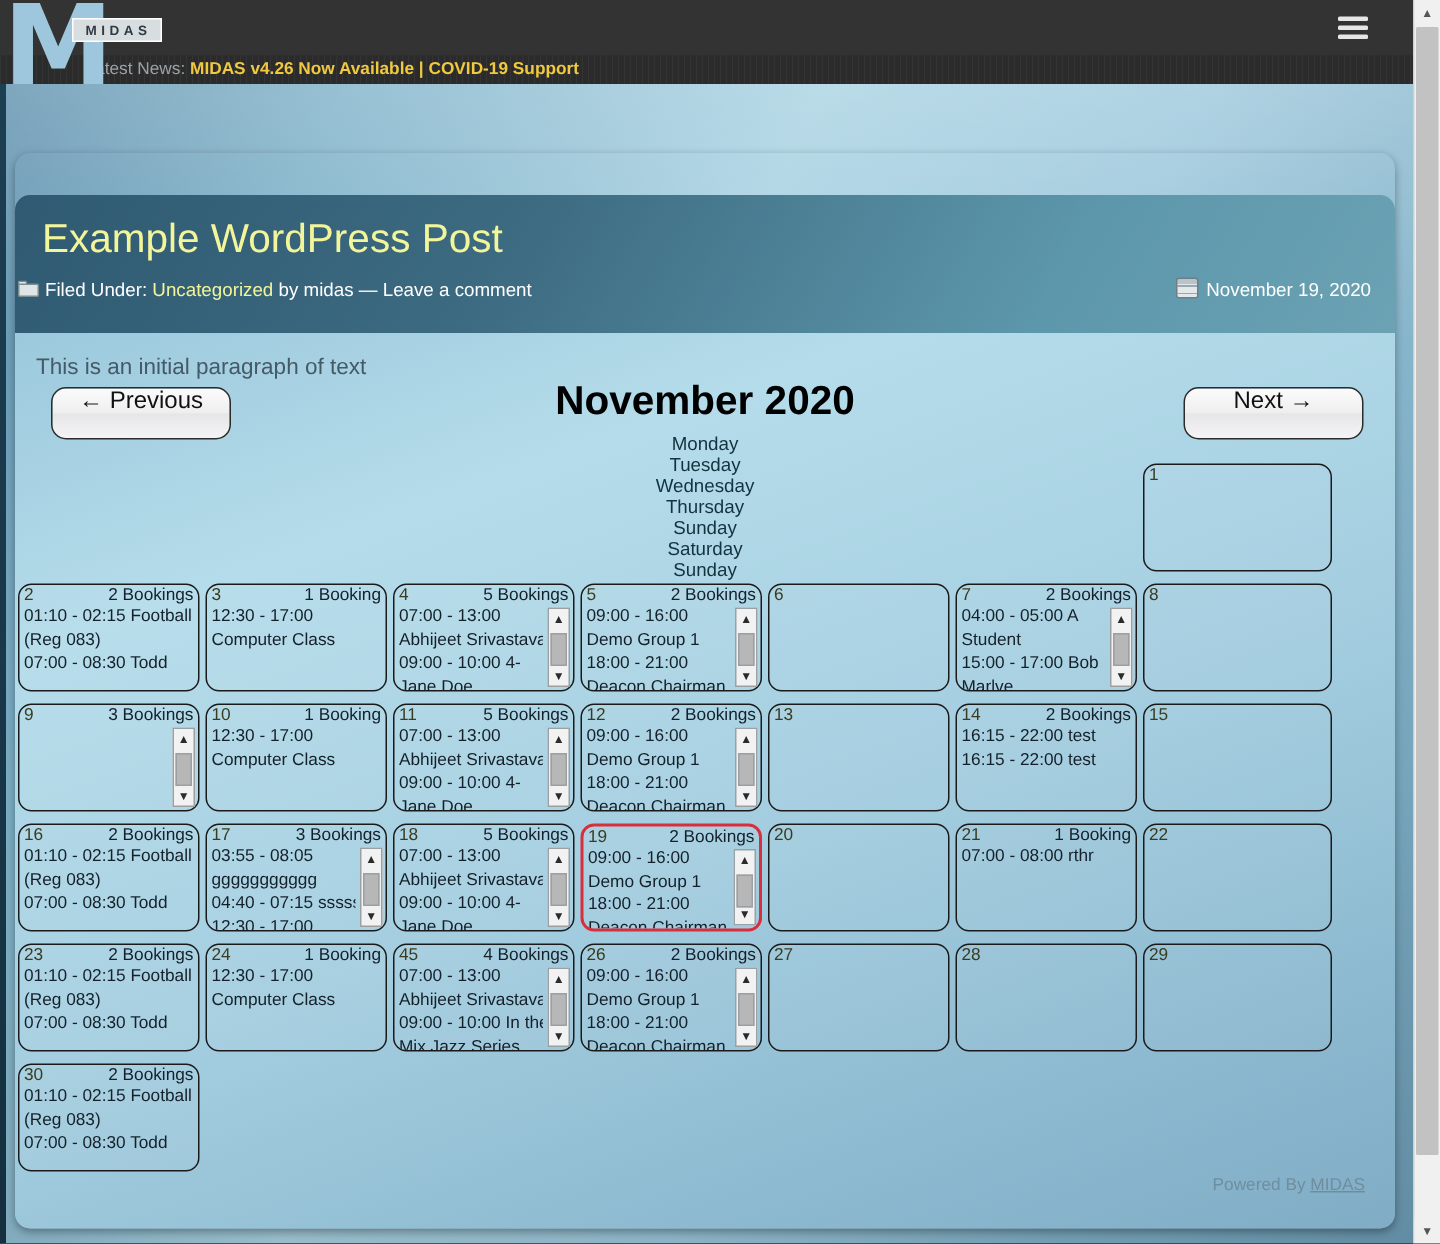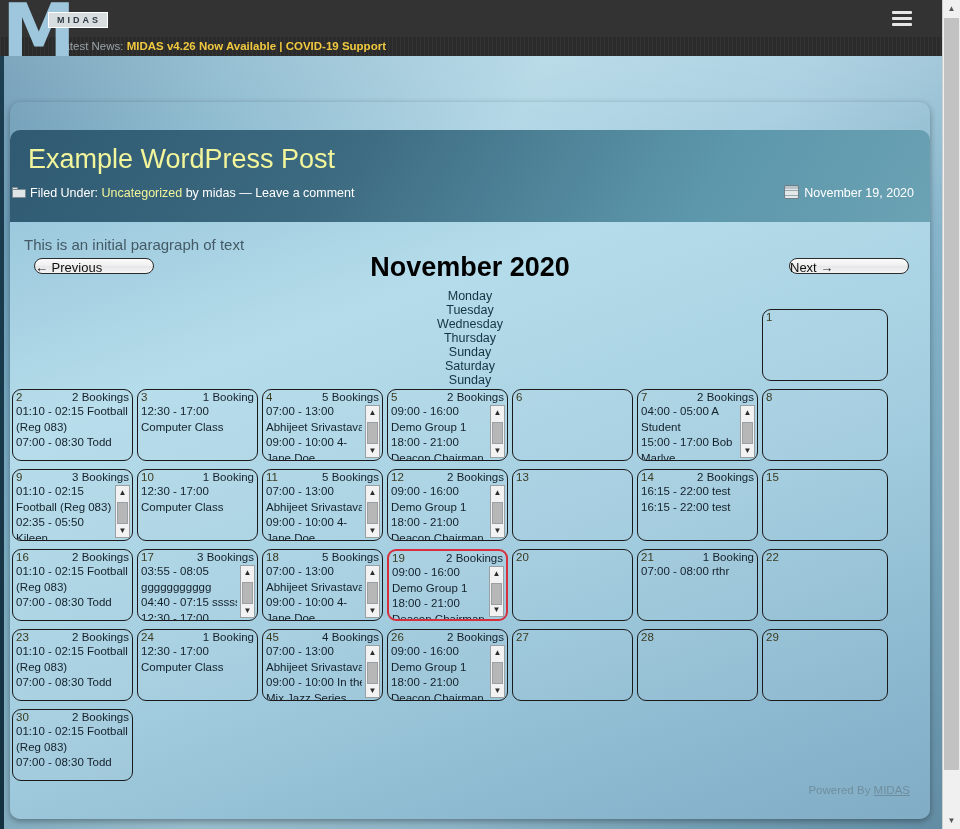--- a/index.html
+++ b/index.html
@@ -121,24 +121,24 @@
   .para {
     position:absolute; font-size:15px; color:#445a66;
   }
   .para-top { left:14px; top:14px; }
   .para-bottom { left:14px; top:607px; }
 
   
   .cal { position:absolute; left:0; top:36px; width:920px; }
 
   .nav-btn {
-    position:absolute; top:0; width:120px; height:16px;
+    position:absolute; top:0; width:120px; height:35px;
     background: linear-gradient(180deg,#fbfbfb 0%,#efeff0 48%,#e6e6e8 52%,#f4f4f5 100%);
     border:1px solid #2b2b2b; border-radius:10px;
-    font-size:13px; color:#111; text-align:left; line-height:17px;
+    font-size:16px; color:#111; text-align:center; line-height:17px;
     cursor:pointer; font-family:"Liberation Sans", sans-serif;
   }
   .nav-prev { left:24px; }
   .nav-next { right:21px; }
 
   .cal-title {
     position:absolute; left:0; top:-6px; width:920px; text-align:center;
     font-size:27px; font-weight:bold; color:#000;
     font-family:"Liberation Sans", sans-serif;
   }
@@ -404,26 +404,20 @@
                 </div>
                 <div class="cell-list"></div>
               </div>
             </div>
             <div class="cellwrap">
               <div class="cell">
                 <div class="cell-head">
                   <span class="daynum">9</span>
                   <span class="bookings">3 Bookings</span>
                 </div>
-                <div class="cell-list has-sb">
-                  <div class="ev">01:10 - 02:15</div>
-                  <div class="ev">Football (Reg 083)</div>
-                  <div class="ev">02:35 - 05:50</div>
-                  <div class="ev">Kileen</div>
-                </div>
                 <div class="sb">
                   <div class="arrow up">▲</div>
                   <div class="thumb"></div>
                   <div class="arrow down">▼</div>
                 </div>
               </div>
             </div>
             <div class="cellwrap">
               <div class="cell">
                 <div class="cell-head">

